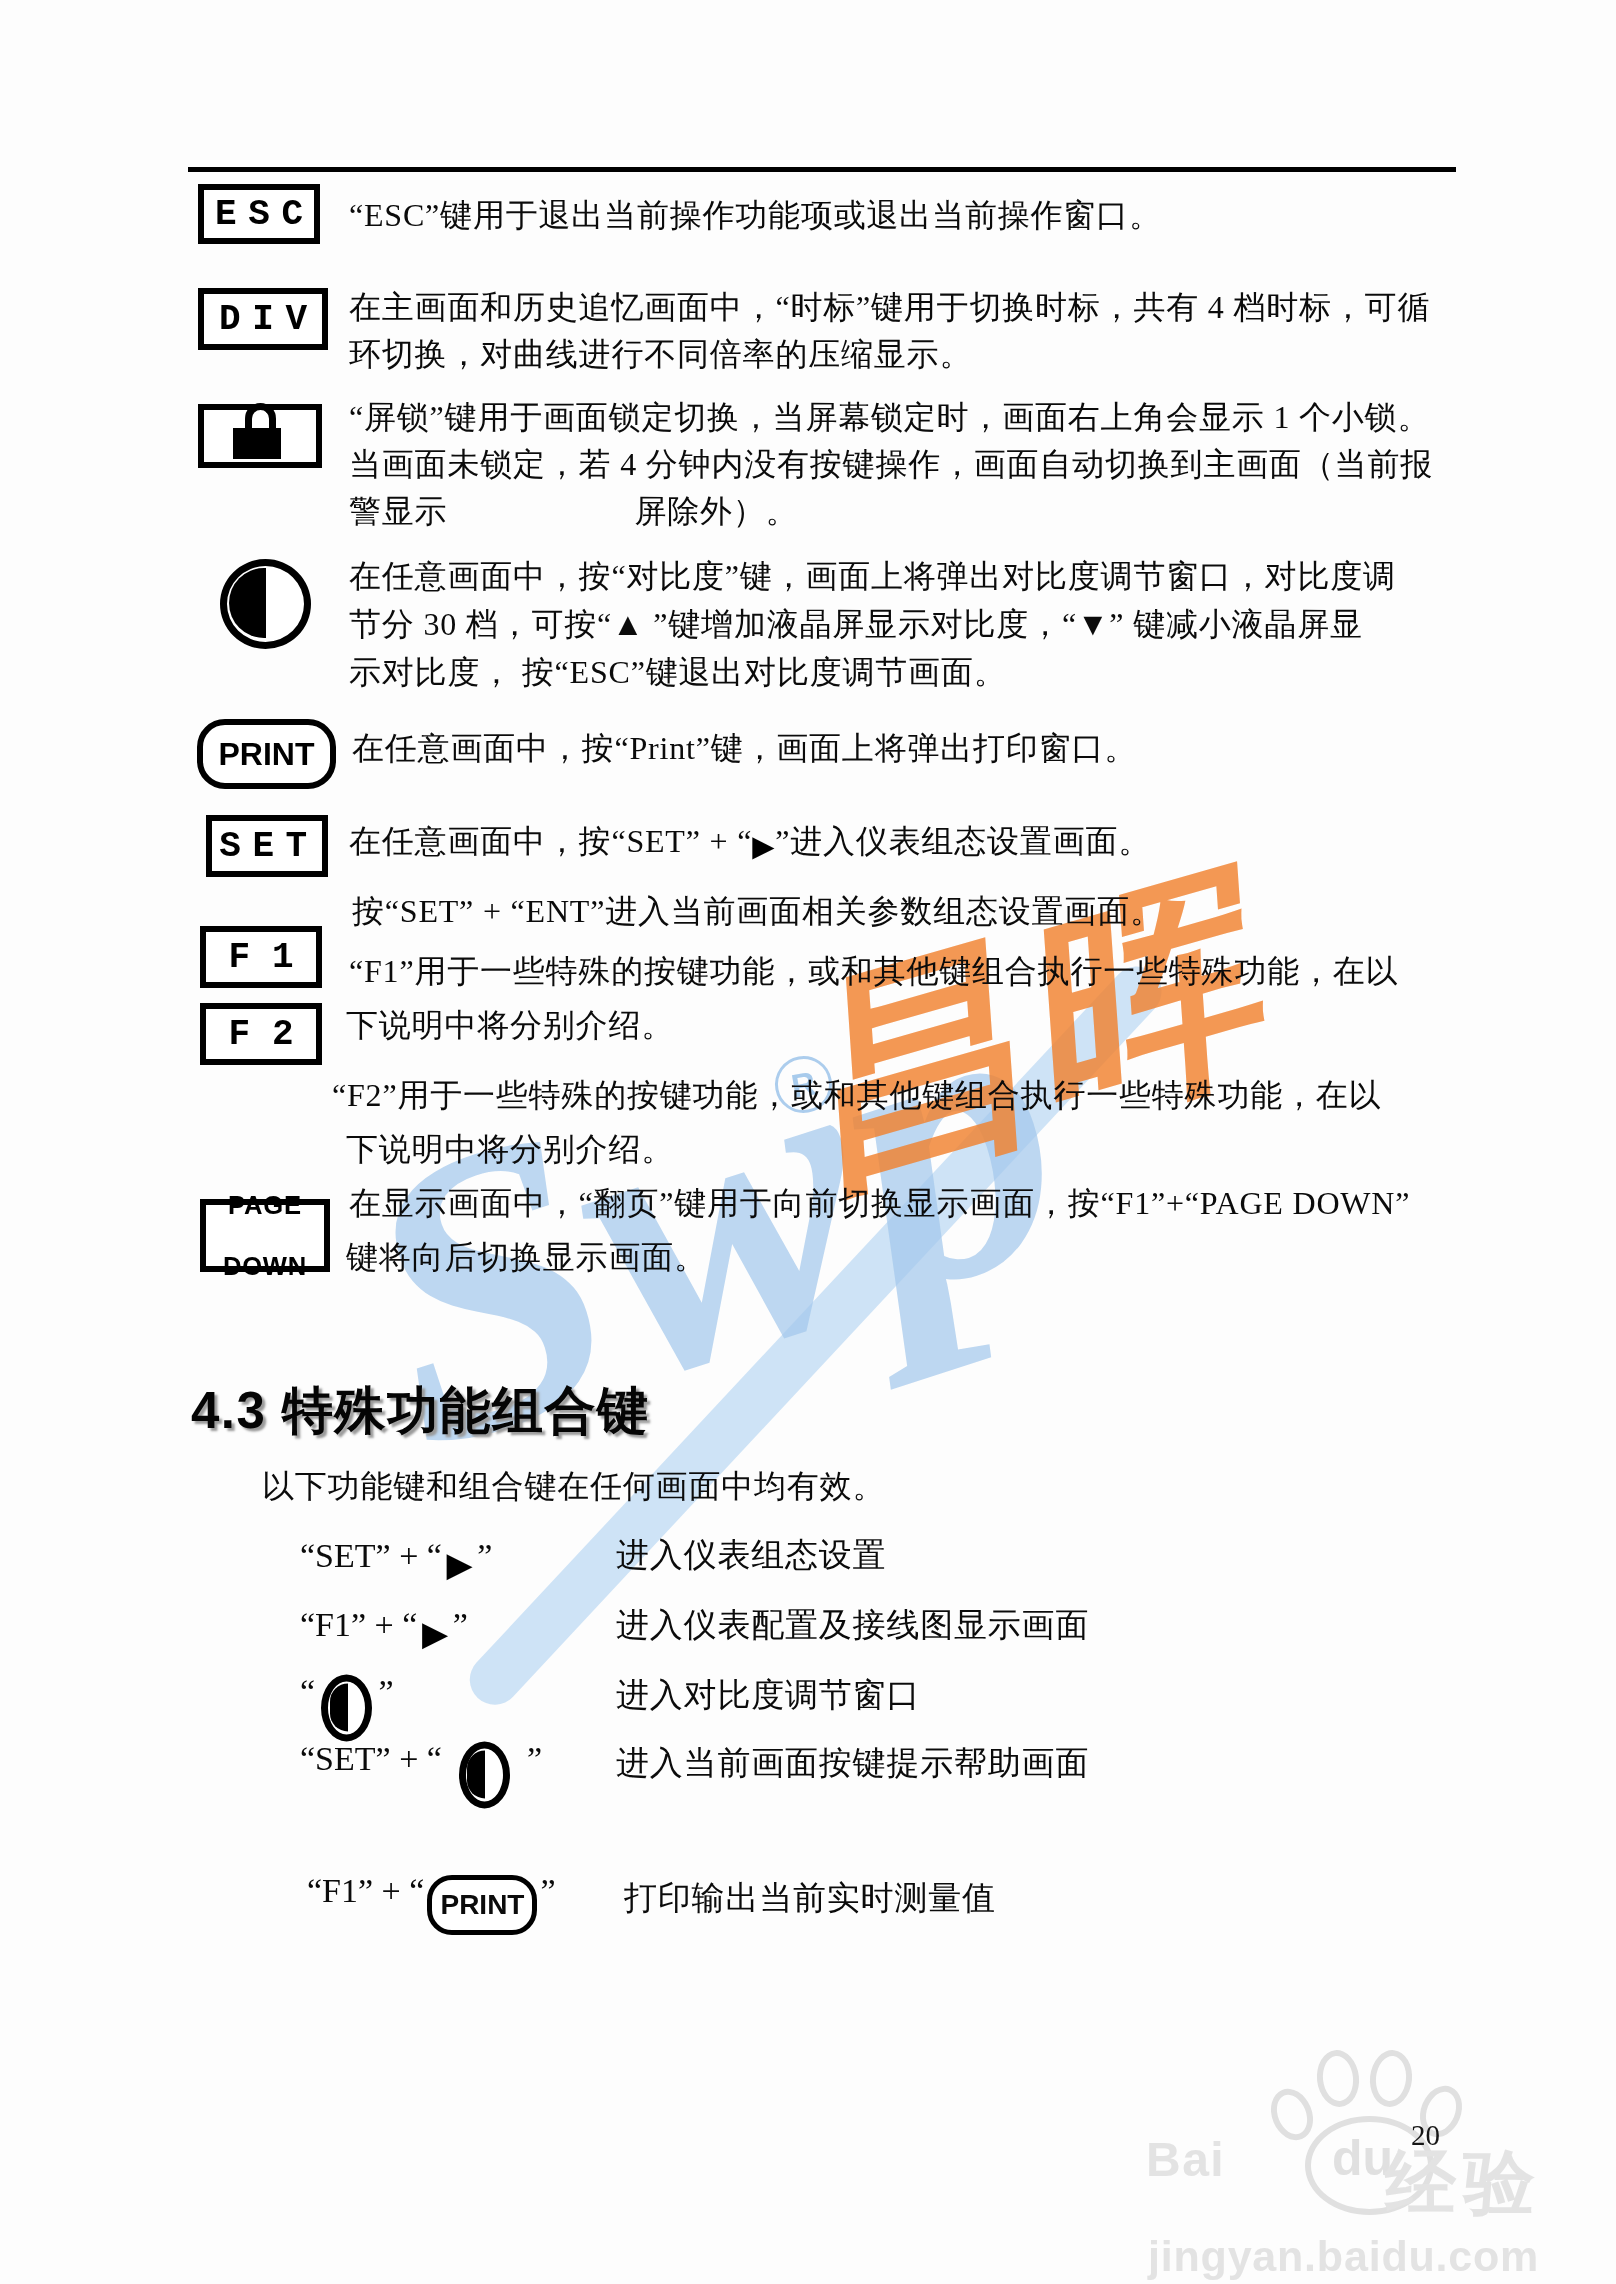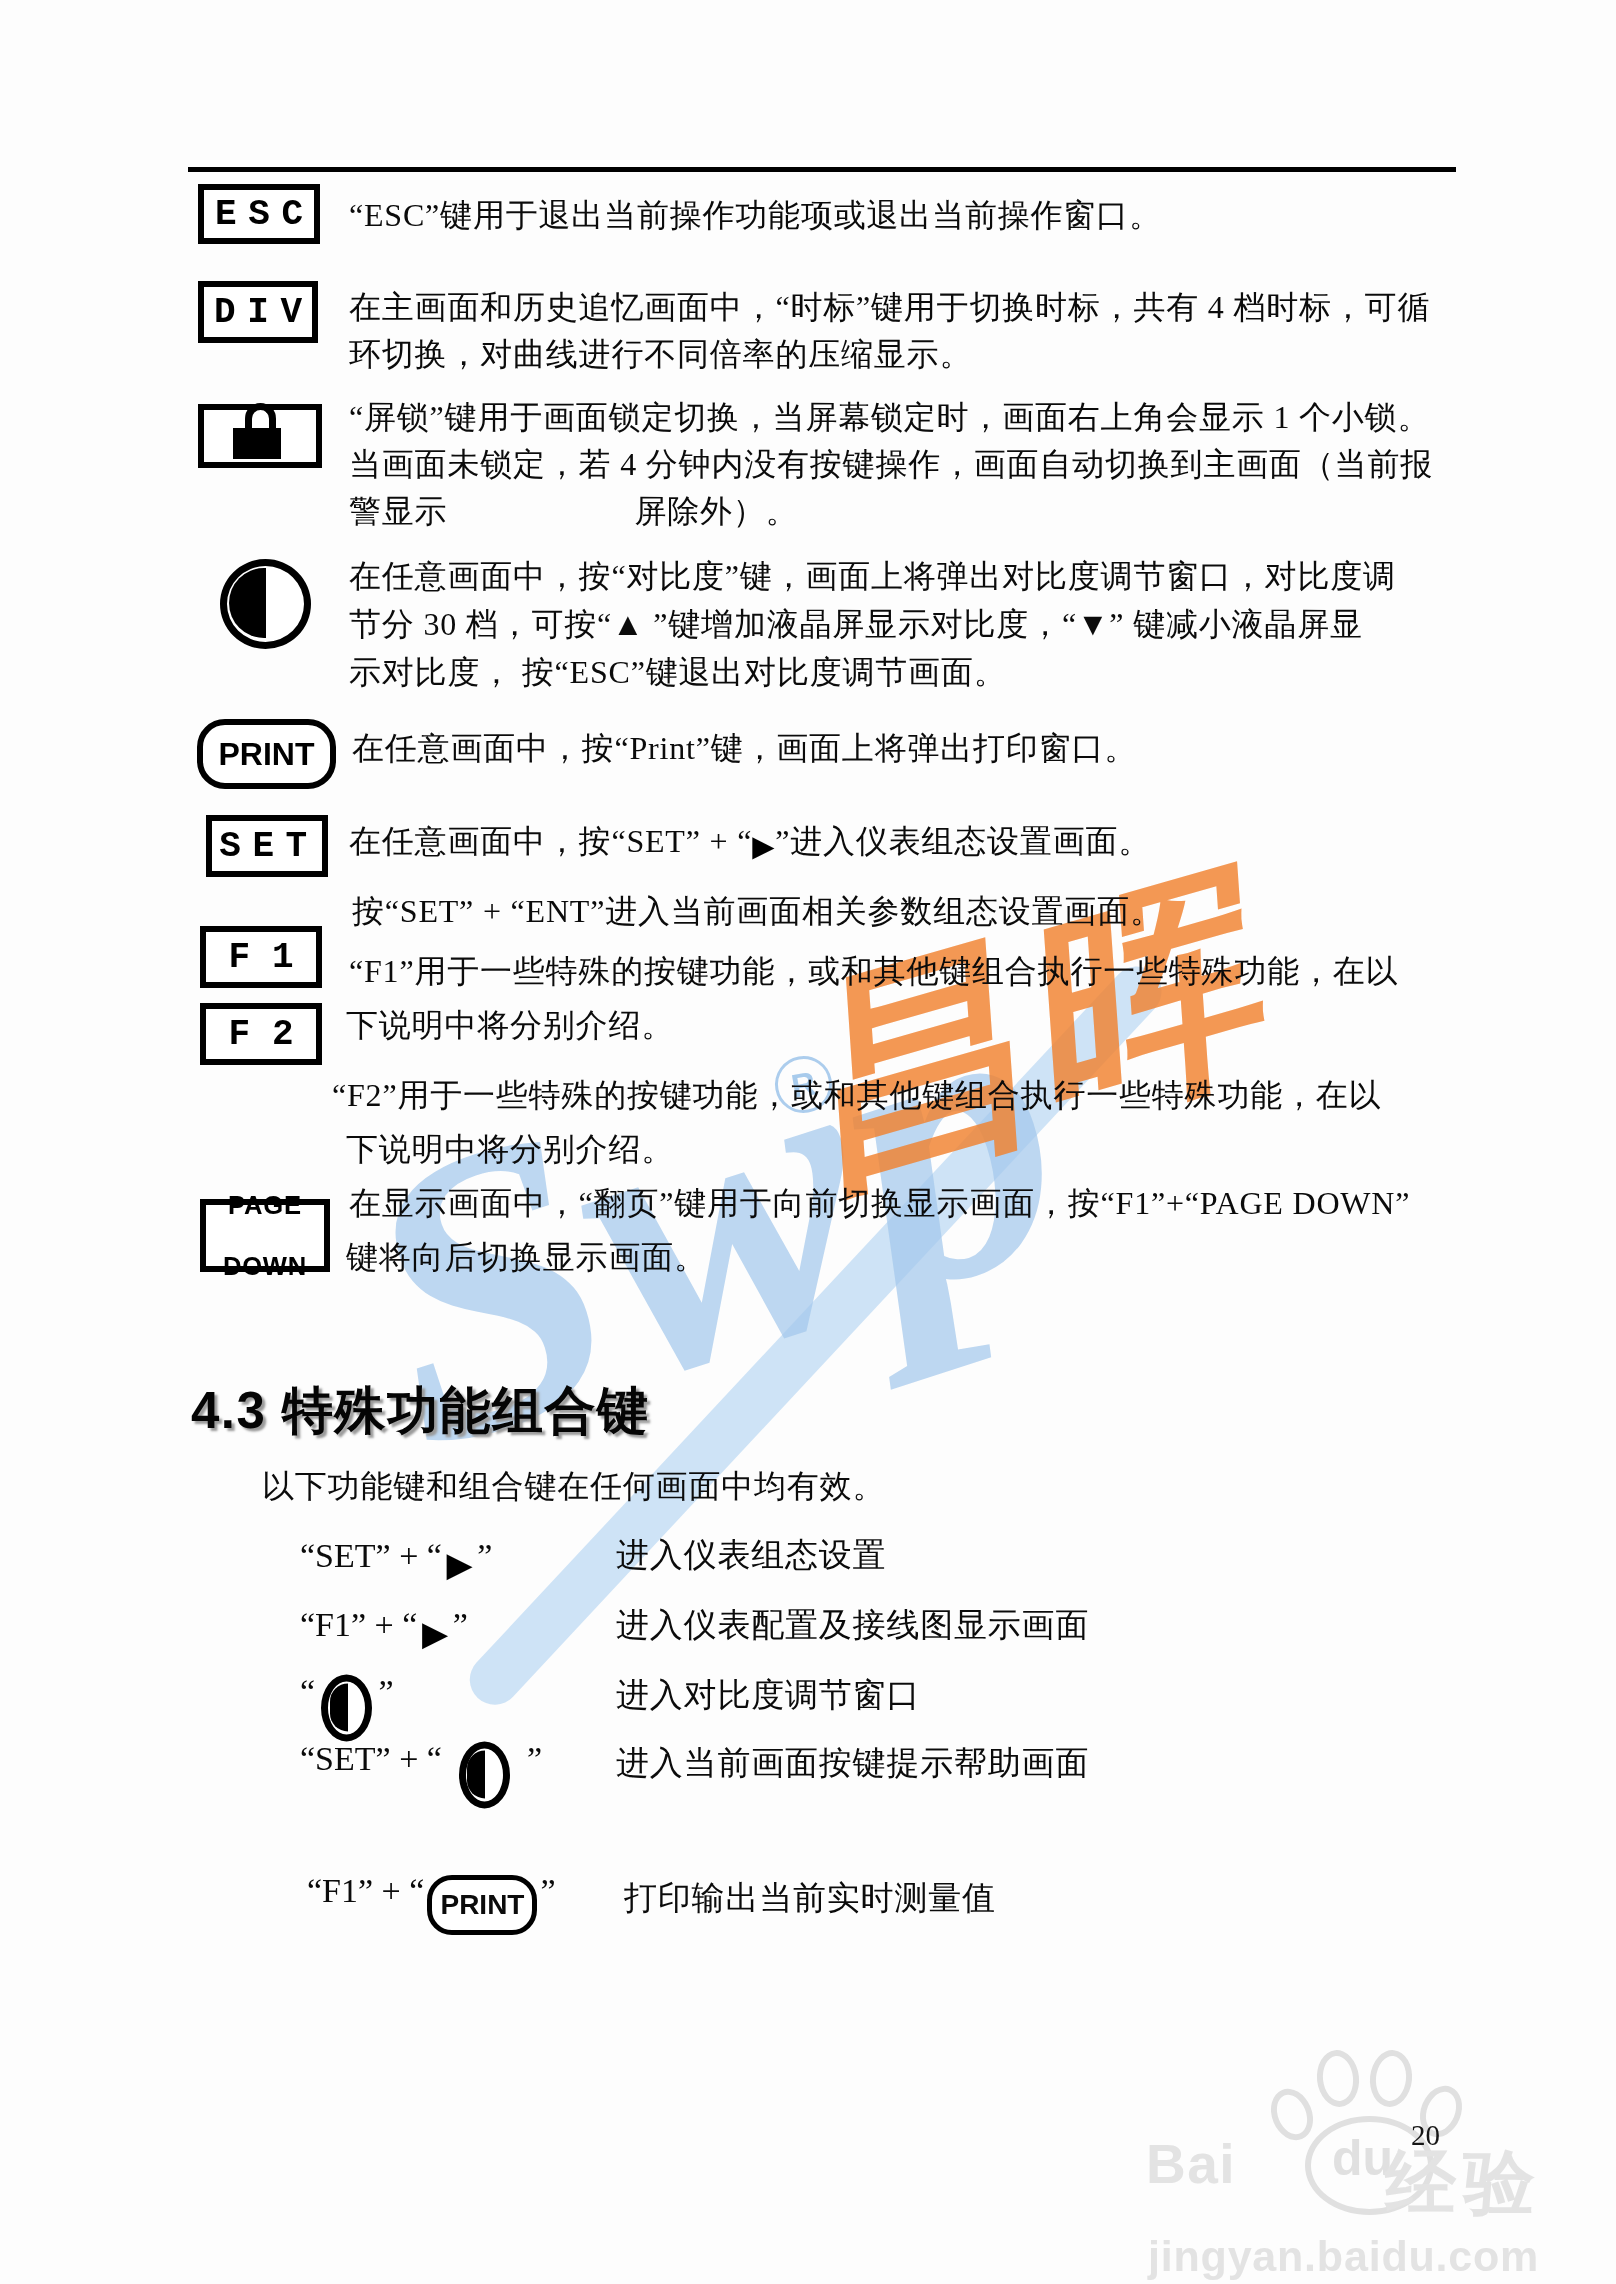--- a/index.html
+++ b/index.html
@@ -22,21 +22,21 @@
         transform:rotate(-10deg);}
   
   .content{position:absolute;left:0;top:0;width:100%;height:100%;z-index:2;}
   .rule{position:absolute;left:188px;top:167px;width:1268px;height:5.4px;background:#000;}
   .body-line{font:32px/47px "Liberation Serif",serif;letter-spacing:0.8px;color:#0b0b0b;}
   .lh70{line-height:54px;}
   .keycap{position:absolute;box-sizing:border-box;border:6.2px solid #000;background:#fff;
           display:flex;align-items:center;justify-content:center;
           font-family:Liberation Mono, monospace;font-weight:bold;color:#000;}
   .cap-esc{left:198px;top:184px;width:122px;height:60px;font-size:36px;letter-spacing:11.6px;padding-left:11.6px;}
-  .cap-div{left:198px;top:281px;width:120px;height:62px;font-size:36px;letter-spacing:11.6px;padding-left:11.6px;}
+  .cap-div{left:198px;top:288px;width:130px;height:62px;font-size:36px;letter-spacing:11.6px;padding-left:11.6px;}
   .cap-set{left:206px;top:815px;width:122px;height:62px;font-size:36px;letter-spacing:11.6px;padding-left:4px;}
   .cap-f{width:122px;height:62px;font-size:36px;letter-spacing:22px;padding-left:22px;}
   .cap-f1{left:200px;top:926px;}
   .cap-f2{left:200px;top:1003px;}
   .cap-lock{left:198px;top:404px;width:124px;height:64px;}
   .cap-page{left:200px;top:1199px;width:130px;height:73px;
             font-family:"Liberation Sans",sans-serif;font-size:25.6px;line-height:29px;
             letter-spacing:0.8px;text-align:center;font-weight:bold;align-items:center;}
   .pill{position:absolute;box-sizing:border-box;border:6.2px solid #000;border-radius:28px;
         background:#fff;display:flex;align-items:center;justify-content:center;
@@ -65,21 +65,21 @@
   .sec-title{font:bold 51px "Liberation Sans",sans-serif;color:#050505;letter-spacing:1.5px;
              text-shadow:3.1px 3.1px 2.3px #9a9a9a;}
   .combo-label{font:34px/54px "Liberation Serif",serif;color:#0b0b0b;}
   .combo-desc{font:33px/47px "Liberation Serif",serif;color:#0b0b0b;letter-spacing:0.8px;}
   .pill-inline{display:inline-flex;box-sizing:border-box;width:110px;height:60px;border:5.4px solid #000;
                border-radius:25px;background:#fff;align-items:center;justify-content:center;
                font:bold 28px "Liberation Sans",sans-serif;vertical-align:middle;
                transform:translateY(11px);margin:0 3.1px;}
   
   .baidu{position:absolute;z-index:1;color:#e3e3e3;font-family:"Liberation Sans",sans-serif;font-weight:bold;}
-  .baidu-bai{left:1146px;top:2124px;font-size:55px;letter-spacing:1.5px;}
+  .baidu-bai{left:1146px;top:2124px;font-size:48px;letter-spacing:1.5px;}
   .baidu-jy{left:1385px;top:2128px;font-size:71px;letter-spacing:7.7px;}
   .baidu-url{left:1148px;top:2224px;font-size:43px;letter-spacing:0.8px;}
   .paw{left:1272px;top:2040px;width:209px;height:178px;}
   .paw div{position:absolute;box-sizing:border-box;border:6.2px solid #e0e0e0;border-radius:50%;background:#fdfdfd;}
   .toe1{left:0px;top:40px;width:40px;height:53px;transform:rotate(-22deg);}
   .toe2{left:45px;top:1.5px;width:42px;height:57px;transform:rotate(-6deg);}
   .toe3{left:98px;top:1.5px;width:42px;height:57px;transform:rotate(6deg);}
   .toe4{left:149px;top:37px;width:40px;height:53px;transform:rotate(22deg);}
   .pad{left:33px;top:68px;width:129px;height:99px;border-radius:46% 46% 50% 50%;}
   .paw-du{position:absolute;left:60px;top:81px;font:bold 50px "Liberation Sans",sans-serif;color:#e0e0e0;}

